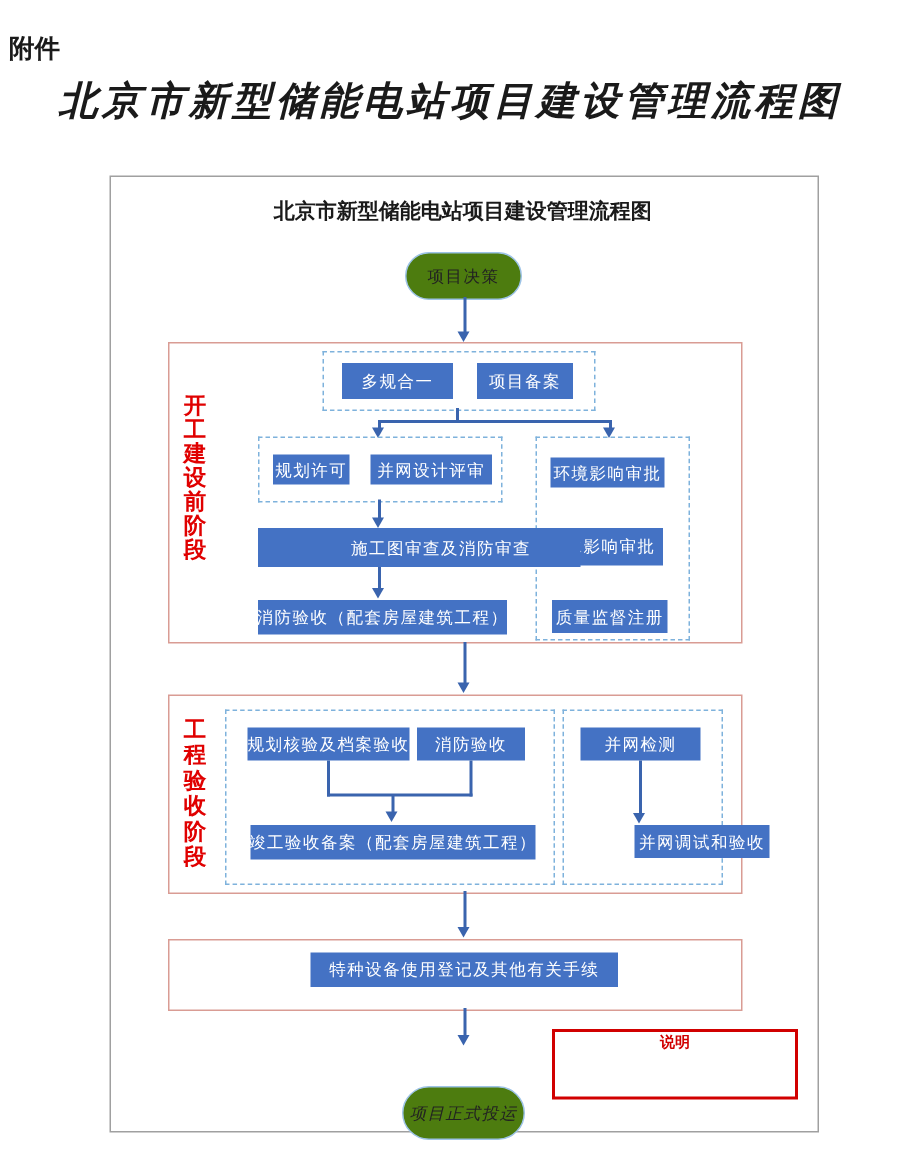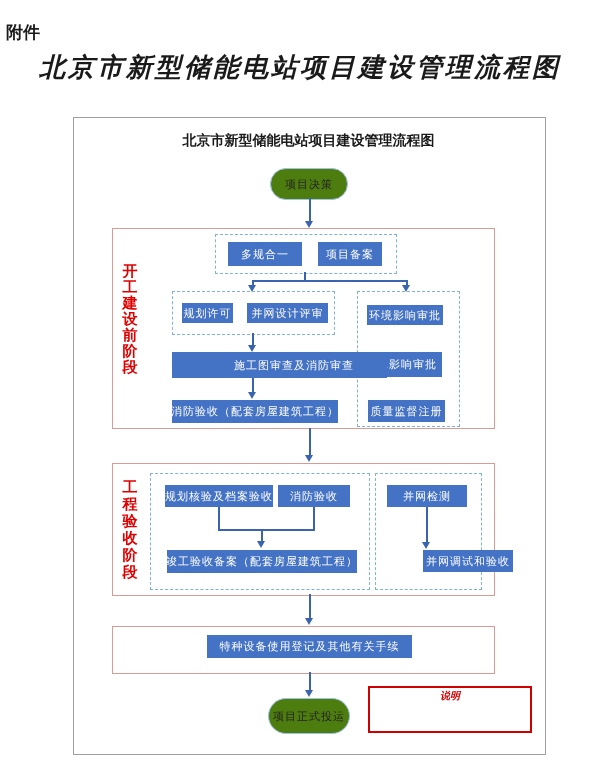--- a/index.html
+++ b/index.html
@@ -33,21 +33,21 @@
   .vlabel{
     color:#e00000;font-weight:bold;font-size:15px;width:18px;
     word-break:break-all;text-align:center;
   }
   .lh16{line-height:16px;}
   .lh17{line-height:17px;}
   .vline{width:2px;background:#3a64ae;}
   .hline{height:2px;background:#3a64ae;}
   .ah{width:0;height:0;border-left:4px solid transparent;border-right:4px solid transparent;border-top:7px solid #3a64ae;}
   .note{
-    border:2px solid #d10000;background:#fff;padding:2px 4px 3px 4px;box-sizing:border-box;font-style:italic;
+    border:2px solid #d10000;background:#fff;padding:2px 4px 3px 4px;box-sizing:border-box;
   }
   .note-title{color:#d10000;font-weight:bold;font-size:10px;text-align:center;line-height:12px;}
   .note-body{color:#111;font-size:9px;line-height:13px;text-align:left;}
 </style>
 </head>
 <body>
 
 <div class="abs attachment" style="left:6px;top:21px;">附件</div>
 <div class="abs main-title" style="left:0;top:50px;">北京市新型储能电站项目建设管理流程图</div>
 
@@ -119,17 +119,17 @@
 
 <div class="abs vline" style="left:309px;top:594px;height:25px;"></div>
 <div class="abs ah" style="left:305px;top:618px;"></div>
 
 <div class="abs redsec" style="left:112px;top:626px;width:381px;height:46px;"></div>
 <div class="abs node" style="left:207px;top:635px;width:205px;height:23px;">特种设备使用登记及其他有关手续</div>
 
 <div class="abs vline" style="left:309px;top:672px;height:19px;"></div>
 <div class="abs ah" style="left:305px;top:690px;"></div>
 
-<div class="abs oval" style="left:268px;top:698px;width:80px;height:34px;">项目正式投运</div>
+<div class="abs oval" style="left:268px;top:724px;width:80px;height:34px;font-style:italic;">项目正式投运</div>
 
 <div class="abs note" style="left:368px;top:686px;width:164px;height:47px;">
   <div class="note-title">说明</div>
 </div>
 
 </body></html>

